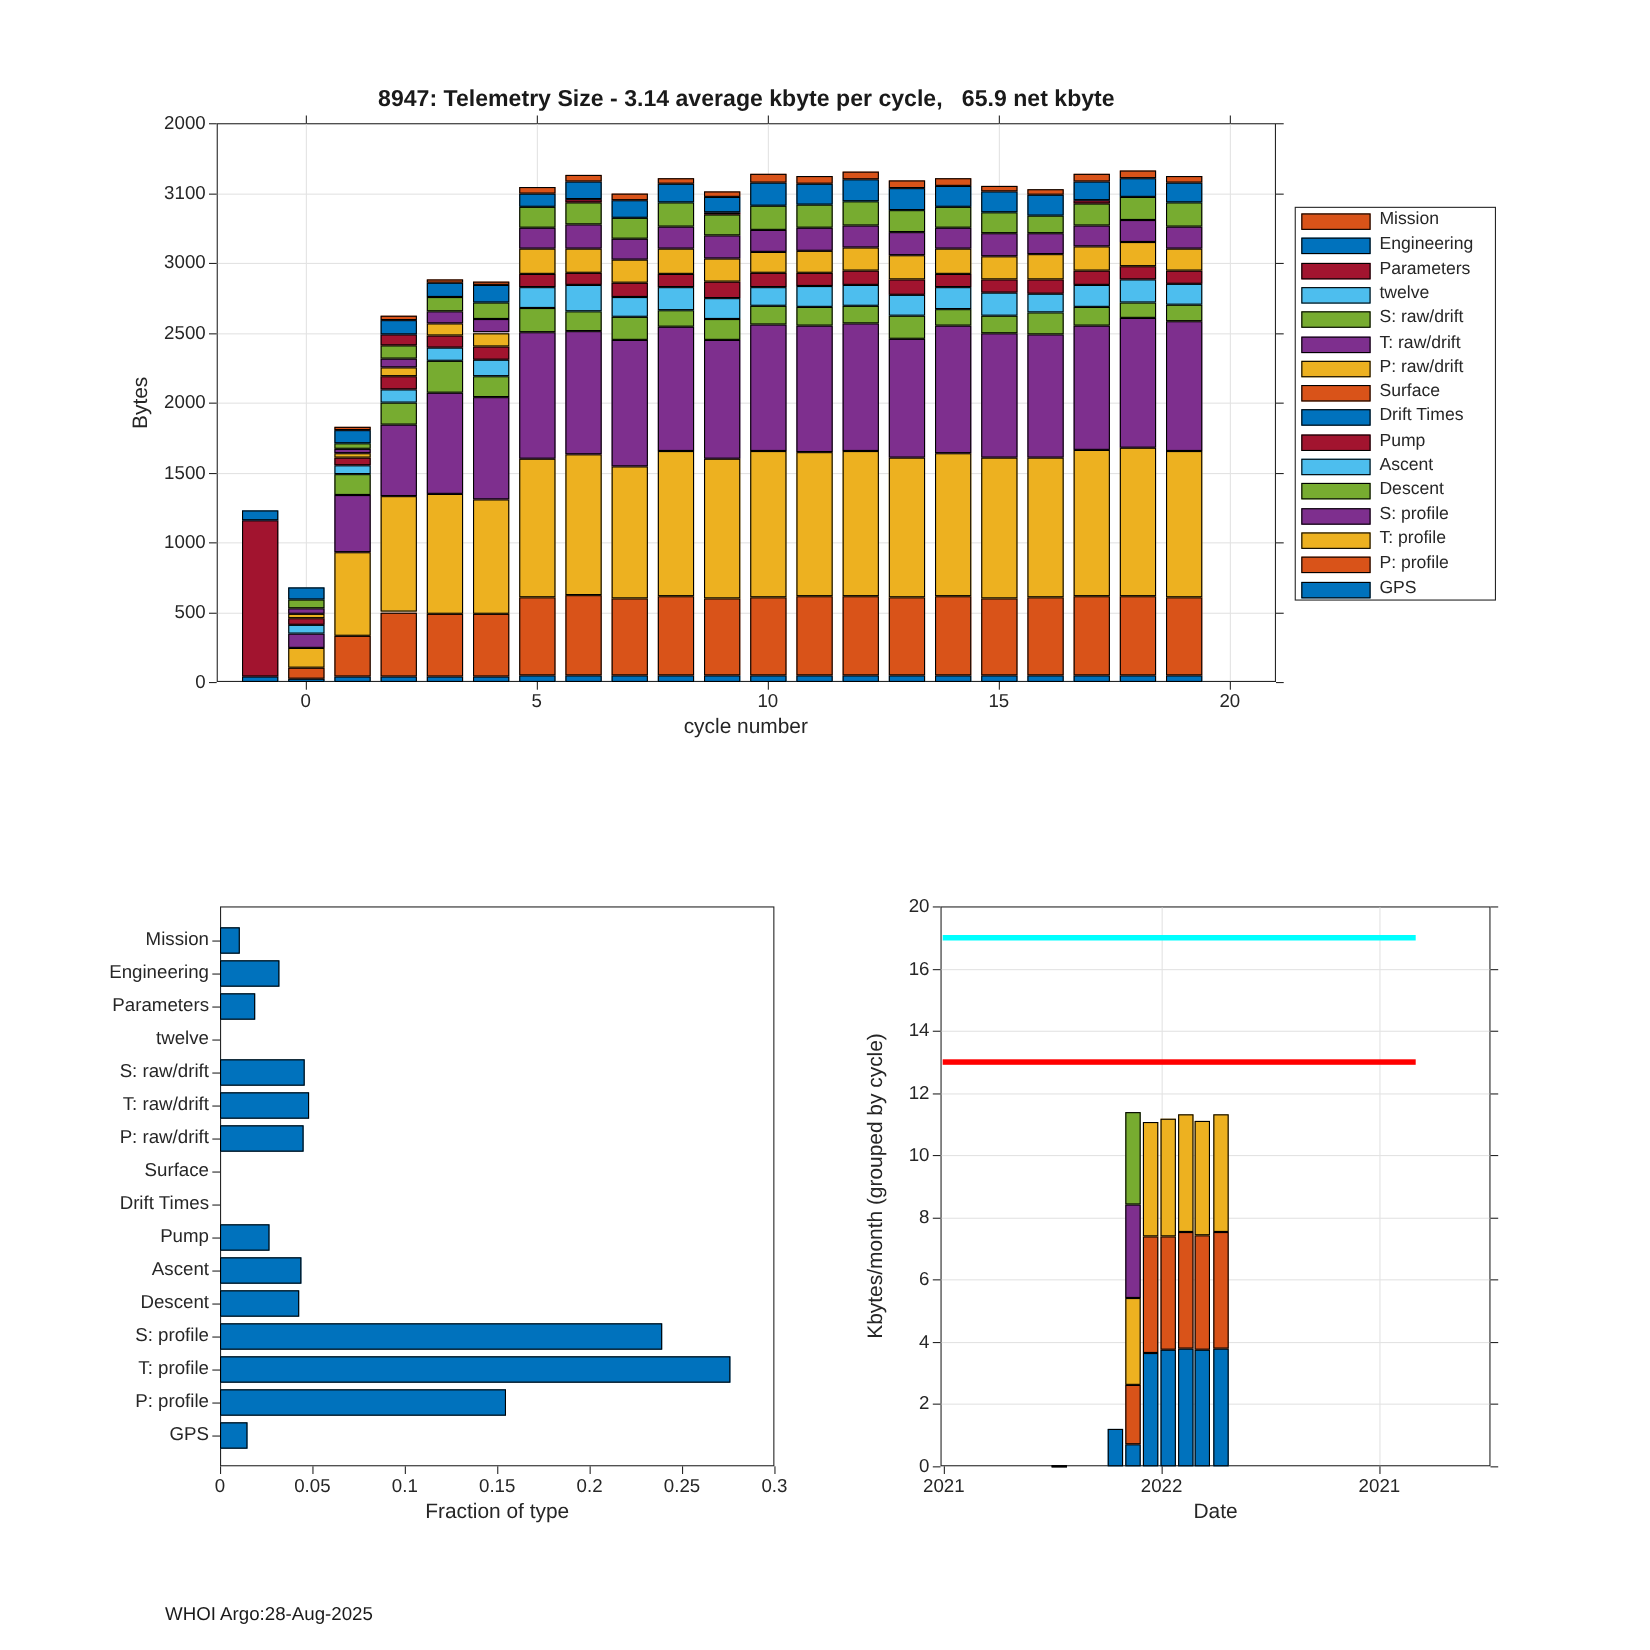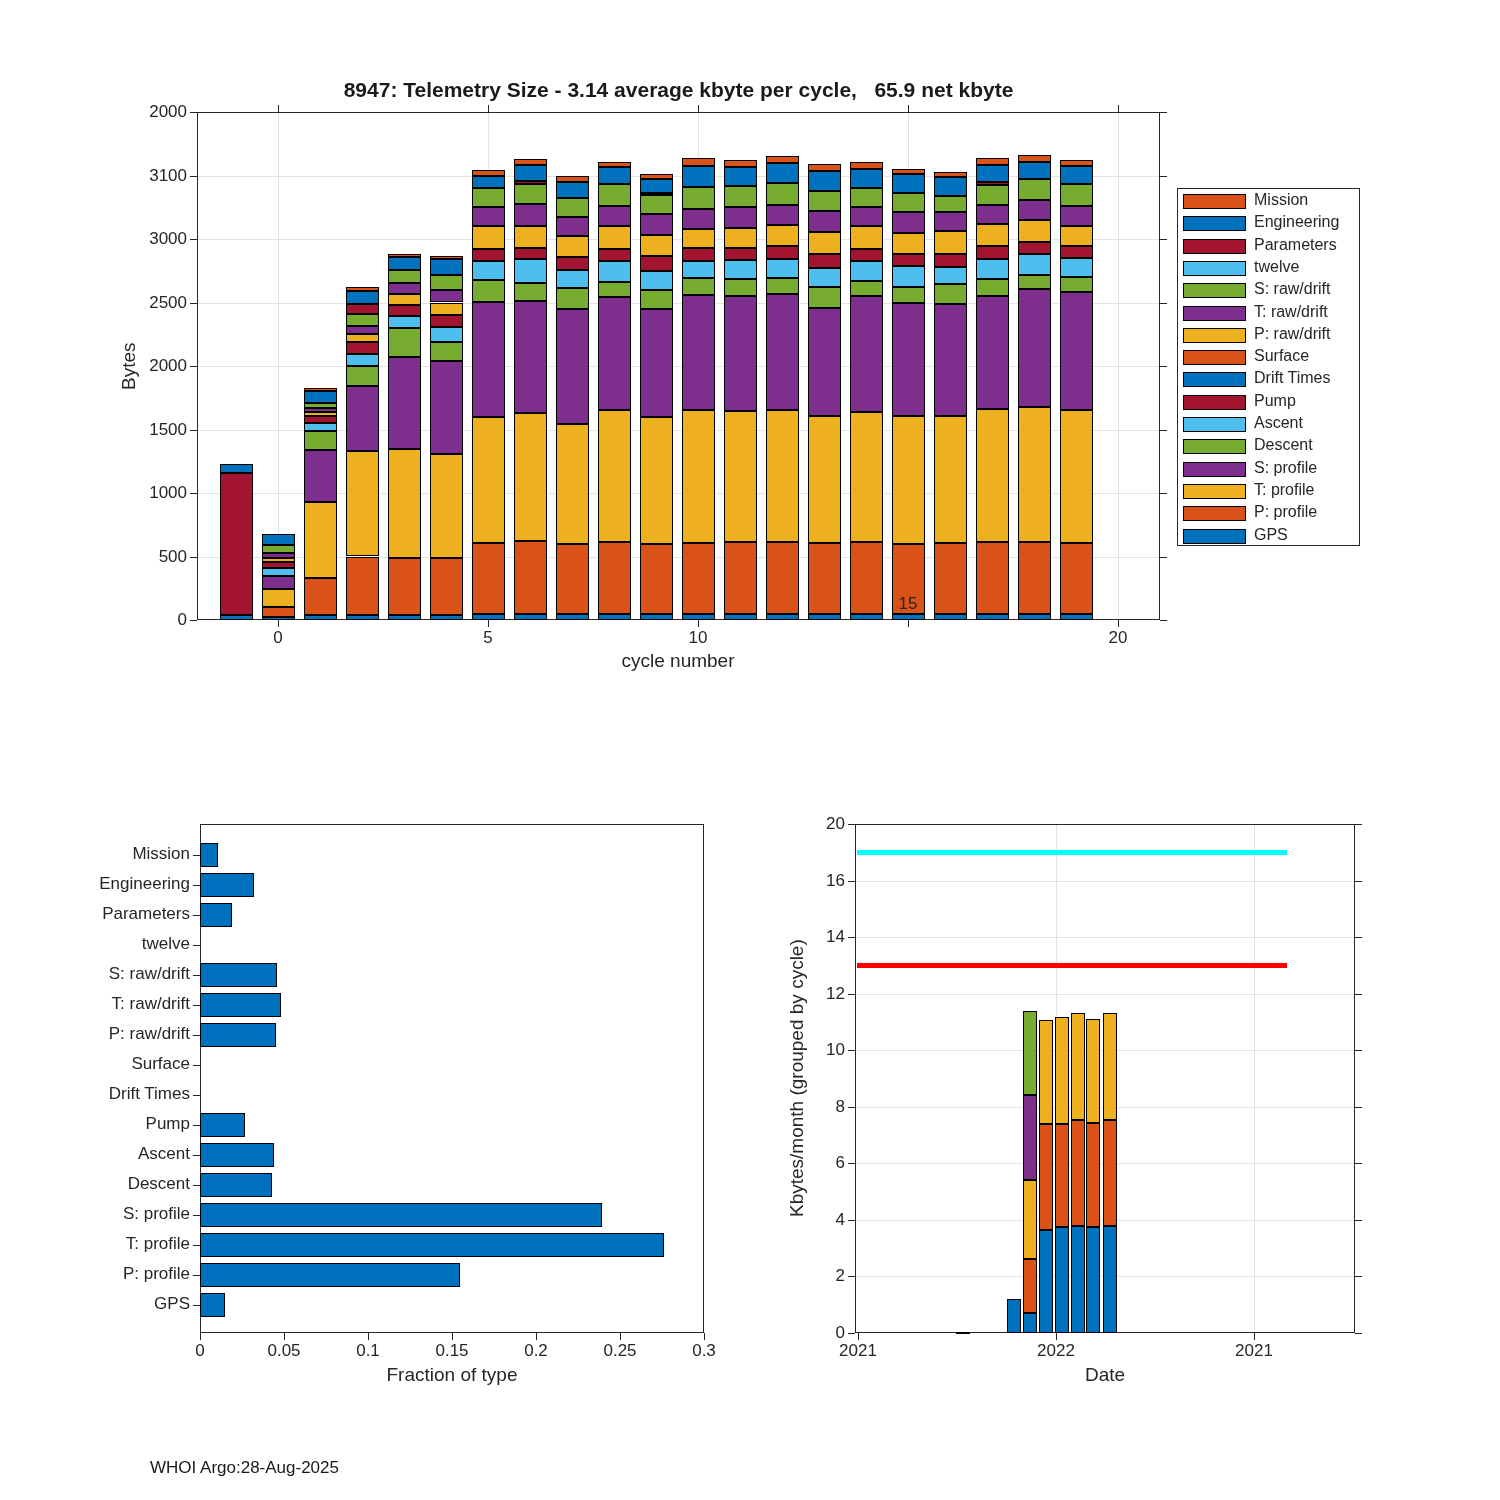--- a/index.html
+++ b/index.html
@@ -399,21 +399,21 @@
     <div class="tick-stub" style="left: 278px; top: 105px; width: 1px; height: 7px;"></div>
     <div class="tick-label xl" style="left: 248px; top: 628px; width: 60px;">0</div>
     <div class="tick-stub" style="left: 488px; top: 620px; width: 1px; height: 7px;"></div>
     <div class="tick-stub" style="left: 488px; top: 105px; width: 1px; height: 7px;"></div>
     <div class="tick-label xl" style="left: 458px; top: 628px; width: 60px;">5</div>
     <div class="tick-stub" style="left: 698px; top: 620px; width: 1px; height: 7px;"></div>
     <div class="tick-stub" style="left: 698px; top: 105px; width: 1px; height: 7px;"></div>
     <div class="tick-label xl" style="left: 668px; top: 628px; width: 60px;">10</div>
     <div class="tick-stub" style="left: 908px; top: 620px; width: 1px; height: 7px;"></div>
     <div class="tick-stub" style="left: 908px; top: 105px; width: 1px; height: 7px;"></div>
-    <div class="tick-label xl" style="left: 878px; top: 594px; width: 60px;">15</div>
+    <div class="tick-label xl" style="left: 878px; top: 628px; width: 60px;">15</div>
     <div class="tick-stub" style="left: 1118px; top: 620px; width: 1px; height: 7px;"></div>
     <div class="tick-stub" style="left: 1118px; top: 105px; width: 1px; height: 7px;"></div>
     <div class="tick-label xl" style="left: 1088px; top: 628px; width: 60px;">20</div>
     <div class="tick-stub" style="left: 193px; top: 855px; width: 7px; height: 1px;"></div>
     <div class="tick-label yl" style="left: 40px; top: 844px; width: 150px;">Mission</div>
     <div class="bar-seg" style="left: 200px; top: 843px; width: 18.48px; height: 24px; background: rgb(0, 114, 189);"></div>
     <div class="tick-stub" style="left: 193px; top: 885px; width: 7px; height: 1px;"></div>
     <div class="tick-label yl" style="left: 40px; top: 874px; width: 150px;">Engineering</div>
     <div class="bar-seg" style="left: 200px; top: 873px; width: 53.76px; height: 24px; background: rgb(0, 114, 189);"></div>
     <div class="tick-stub" style="left: 193px; top: 915px; width: 7px; height: 1px;"></div>

